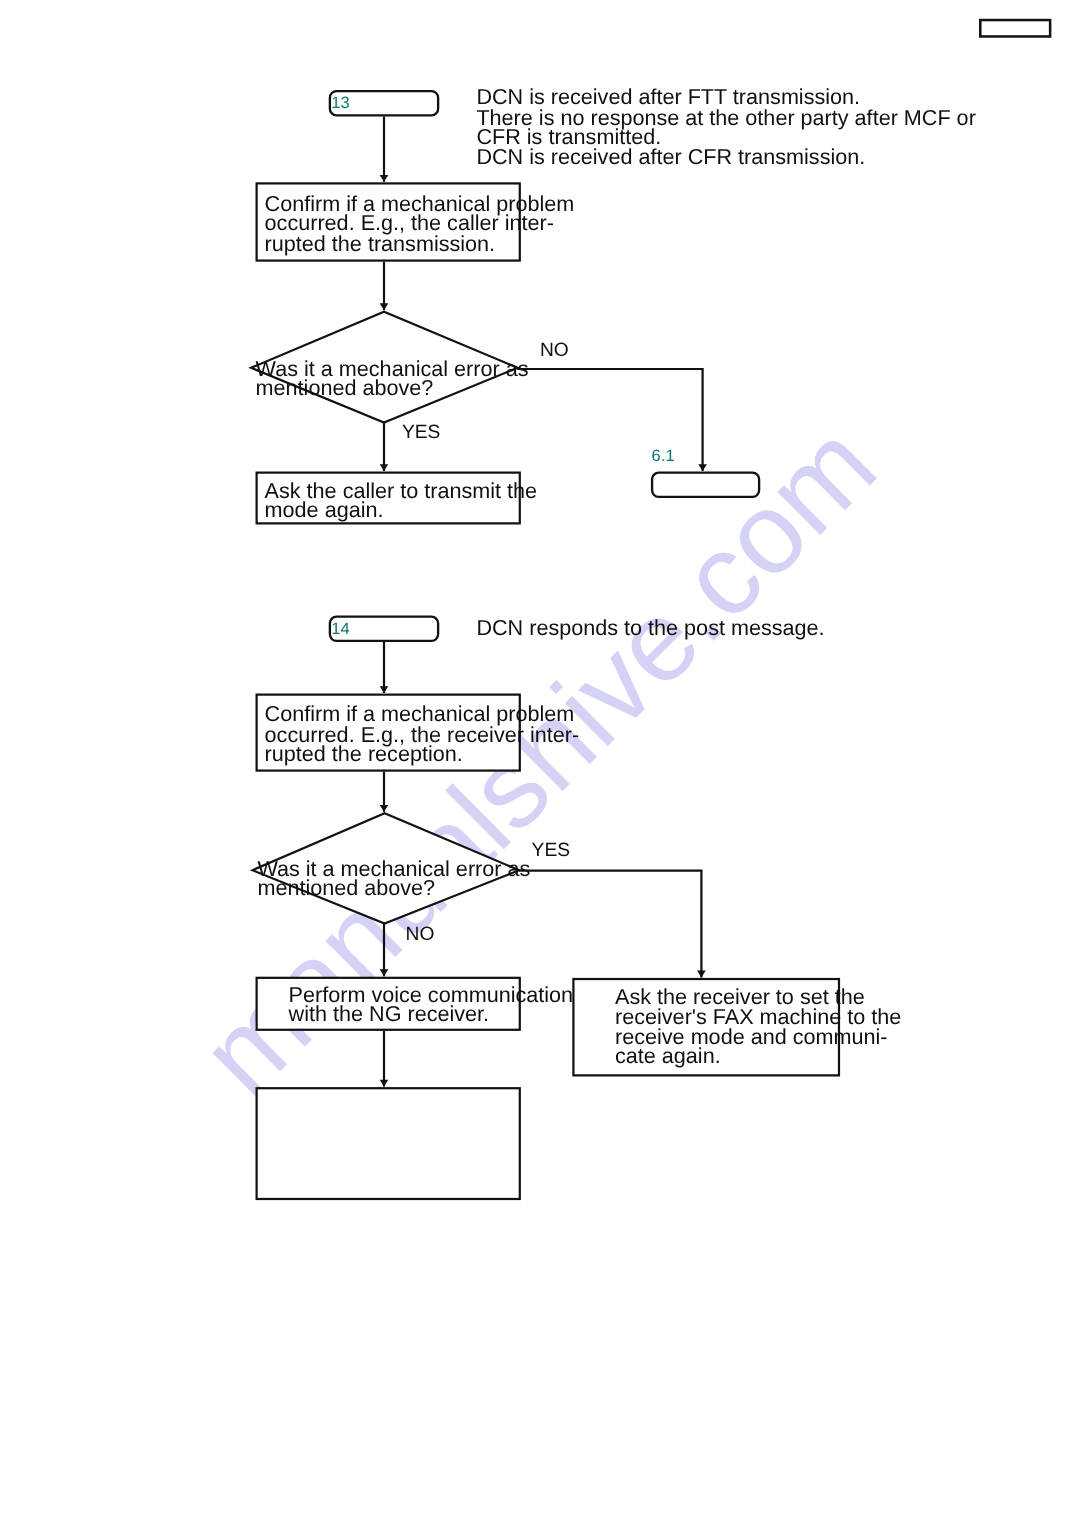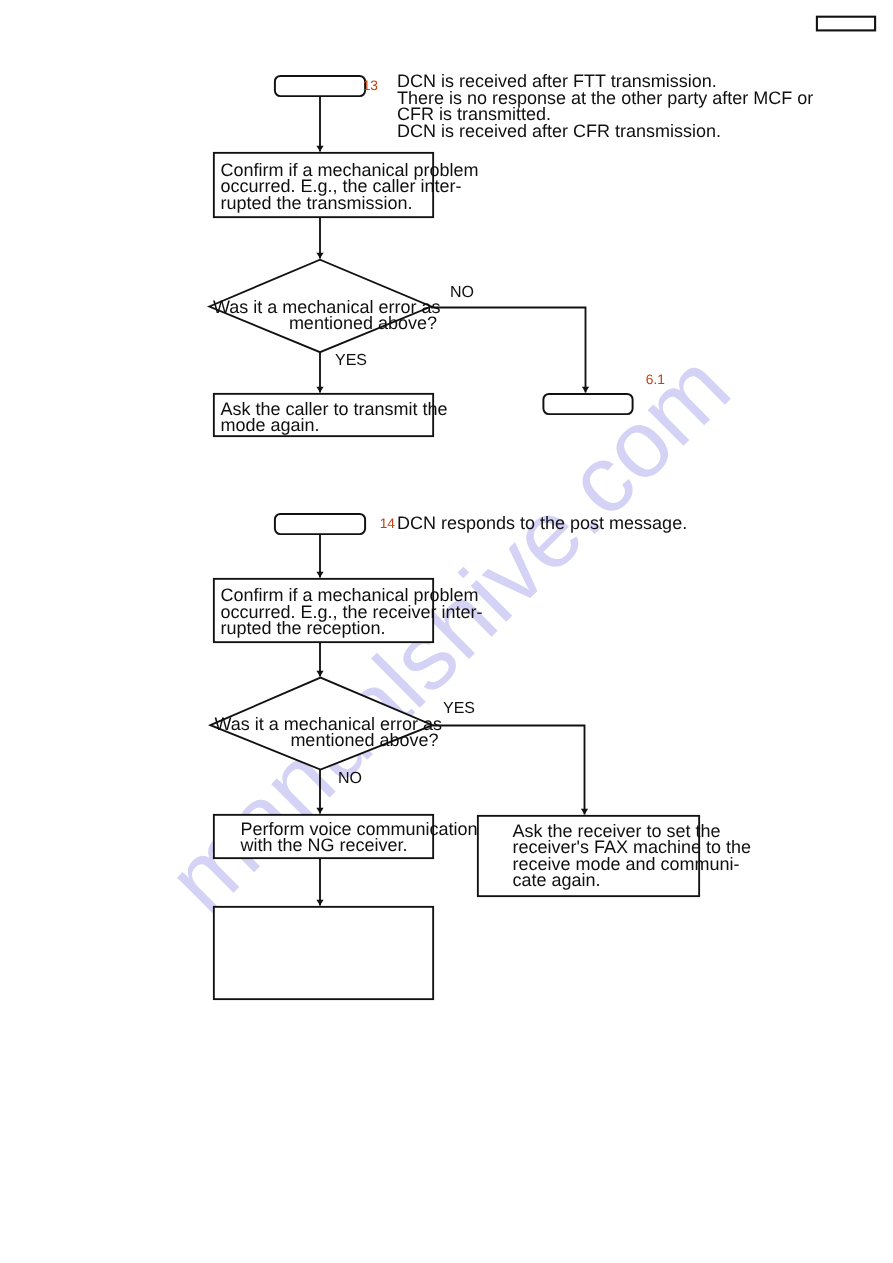--- a/index.html
+++ b/index.html
@@ -8,22 +8,22 @@
        font-family:"Liberation Sans",sans-serif;color:#000;
        -webkit-font-smoothing:antialiased;text-rendering:geometricPrecision;}
   .page{position:absolute;left:0;top:0;width:893px;height:1263px;background:#fff;overflow:hidden;}
   .layer{position:absolute;left:0;top:0;width:893px;height:1263px;}
   .l-wm{z-index:1;pointer-events:none;}
   .l-shape{z-index:2;pointer-events:none;}
   .l-text{z-index:3;}
   .wm-text{font-family:"Liberation Sans",sans-serif;font-size:95.5px;font-weight:400;}
   .txt{position:absolute;white-space:pre;font-size:18px;line-height:16.6px;color:#101010;}
   .lbl{position:absolute;white-space:pre;font-size:16px;line-height:15px;color:#101010;}
-  .pilltxt{position:absolute;white-space:pre;font-size:13.78px;line-height:15px;text-align:right;color:#c2410c;margin-left:12px;}
-  .ctr{text-align:right;}
+  .pilltxt{position:absolute;white-space:pre;font-size:13.78px;line-height:15px;text-align:left;color:#0f766e;}
+  .ctr{text-align:left;}
 </style>
 </head>
 <body>
 
 <div class="page">
 
   <svg class="layer l-wm" viewBox="0 0 893 1263">
     <text class="wm-text" x="208" y="918" fill="#d4d2f5" transform="rotate(-44.8 208 918)">manualshive.com</text>
   </svg>
 

